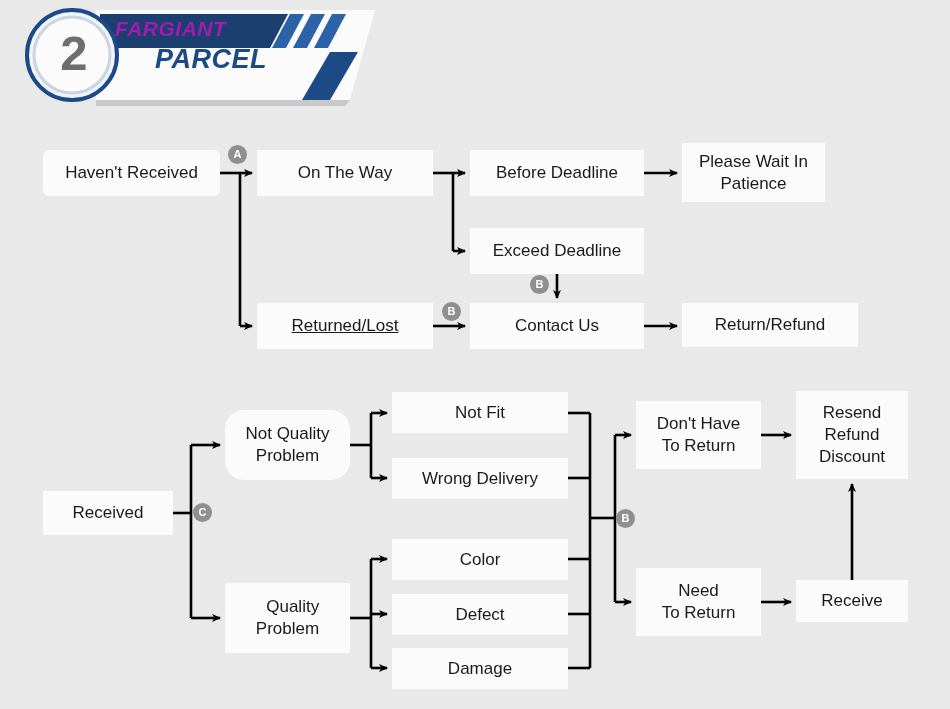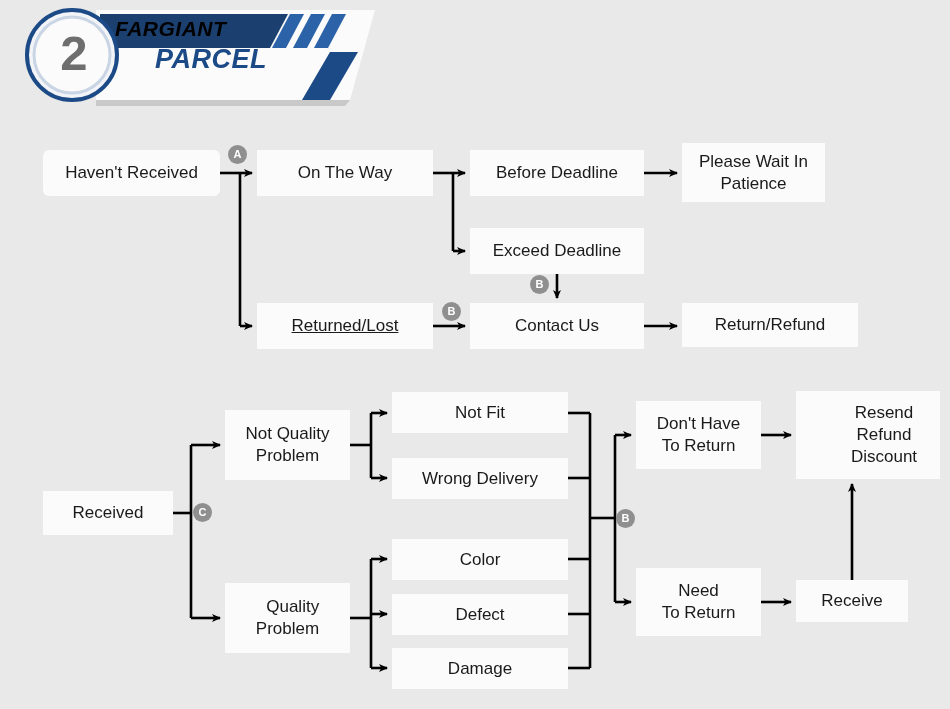--- a/index.html
+++ b/index.html
@@ -24,21 +24,21 @@
   }
   .banner-svg { position:absolute; left:0; top:0; }
 
   .banner-text-fargiant {
     position: absolute;
     left: 115px; top: 17px;
     font-size: 21px;
     font-weight: bold;
     font-style: italic;
     letter-spacing: 0.5px;
-    color: #000000;
+    color: #a21caf;
     font-family: "Liberation Sans", sans-serif;
   }
   .banner-text-parcel {
     position: absolute;
     left: 155px; top: 44px;
     font-size: 27px;
     font-weight: bold;
     font-style: italic;
     letter-spacing: 0.5px;
     color: #1c4a86;
@@ -185,32 +185,32 @@
 <div class="node" style="left:470px;top:228px;width:174px;height:46px;">Exceed Deadline</div>
 <div class="node" style="left:257px;top:303px;width:176px;height:46px;text-decoration:underline;">Returned/Lost</div>
 <div class="node" style="left:470px;top:303px;width:174px;height:46px;">Contact Us</div>
 <div class="node" style="left:682px;top:303px;width:176px;height:44px;">Return/Refund</div>
 
 <div class="badge" style="left:228px;top:145px;">A</div>
 <div class="badge" style="left:530px;top:275px;">B</div>
 <div class="badge" style="left:442px;top:302px;">B</div>
 
 <div class="node" style="left:43px;top:491px;width:130px;height:44px;">Received</div>
-<div class="node" style="left:225px;top:410px;width:125px;height:70px;">Not Quality
+<div class="node" style="left:225px;top:410px;width:125px;height:70px;border-radius:19px;">Not Quality
 Problem</div>
 <div class="node" style="left:225px;top:583px;width:125px;height:70px;text-align:right;">Quality
 Problem</div>
 <div class="node" style="left:392px;top:392px;width:176px;height:41px;">Not Fit</div>
 <div class="node" style="left:392px;top:458px;width:176px;height:41px;">Wrong Delivery</div>
 <div class="node" style="left:392px;top:539px;width:176px;height:41px;">Color</div>
 <div class="node" style="left:392px;top:594px;width:176px;height:41px;">Defect</div>
 <div class="node" style="left:392px;top:648px;width:176px;height:41px;">Damage</div>
 <div class="node" style="left:636px;top:401px;width:125px;height:68px;">Don't Have
 To Return</div>
 <div class="node" style="left:636px;top:568px;width:125px;height:68px;">Need
 To Return</div>
-<div class="node" style="left:796px;top:391px;width:112px;height:88px;padding-left:32px;">Resend
+<div class="node" style="left:796px;top:391px;width:112px;height:88px;">Resend
 Refund
 Discount</div>
 <div class="node" style="left:796px;top:580px;width:112px;height:42px;">Receive</div>
 
 <div class="badge" style="left:193px;top:503px;">C</div>
 <div class="badge" style="left:616px;top:509px;">B</div>
 
 </body></html>

